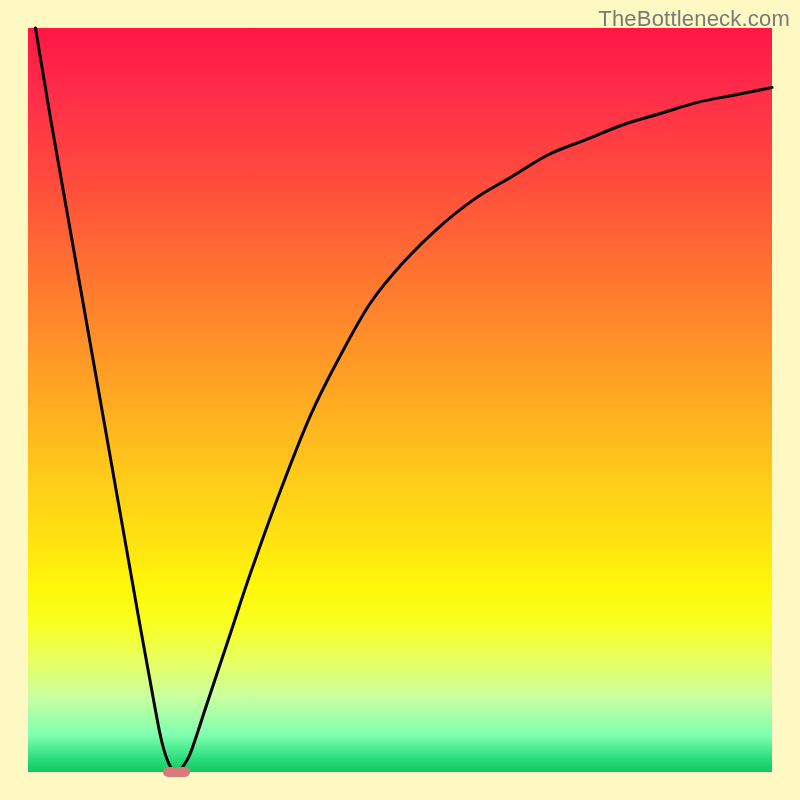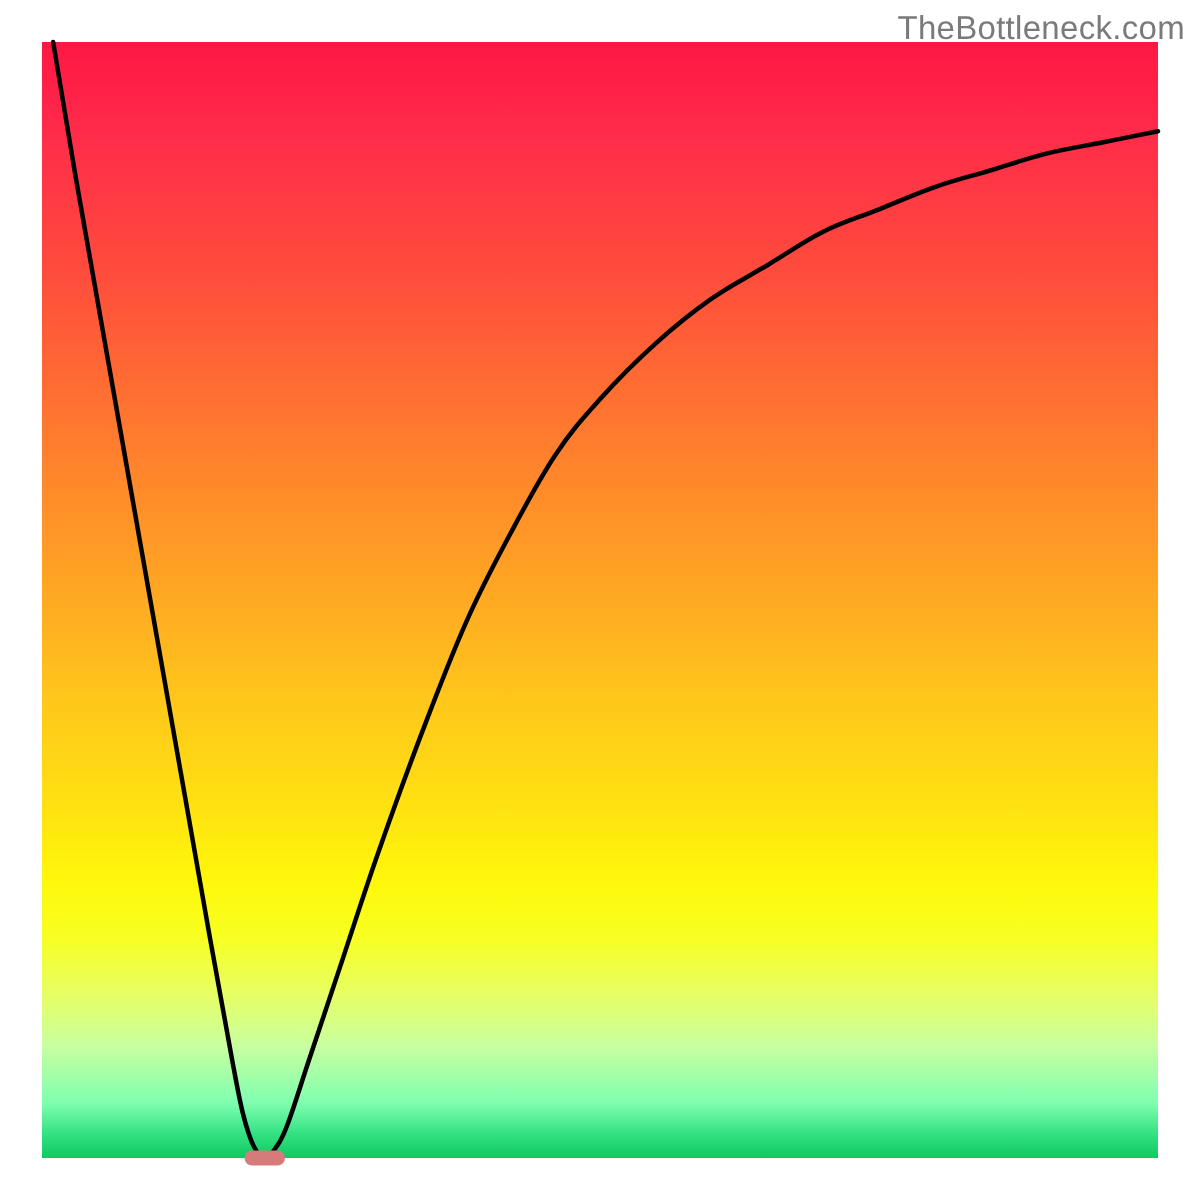--- a/index.html
+++ b/index.html
@@ -1,21 +1,21 @@
 <!DOCTYPE html>
 <html><head>
 <meta charset="utf-8">
 <style>
   * { margin: 0; padding: 0; box-sizing: border-box; }
   html, body { width: 800px; height: 800px; overflow: hidden; background: #000; }
   .frame {
     position: relative;
     width: 800px;
     height: 800px;
-    background: #ffffff;
+    background: #fef9c3;
   }
   .plot-area {
     position: absolute;
     left: 28px;
     top: 28px;
     width: 744px;
     height: 744px;
     background: linear-gradient(to bottom,
       #ff1744 0%,
       #ff2b4a 8%,

